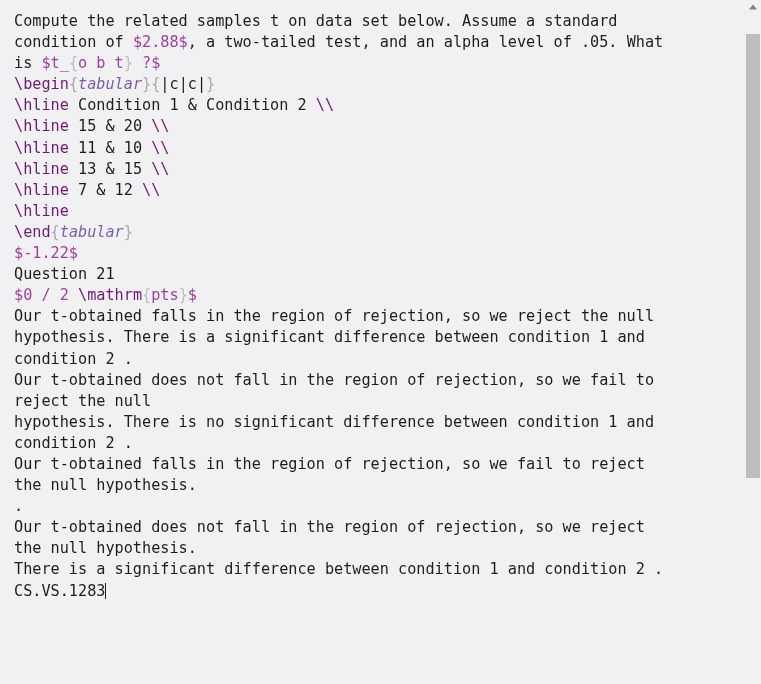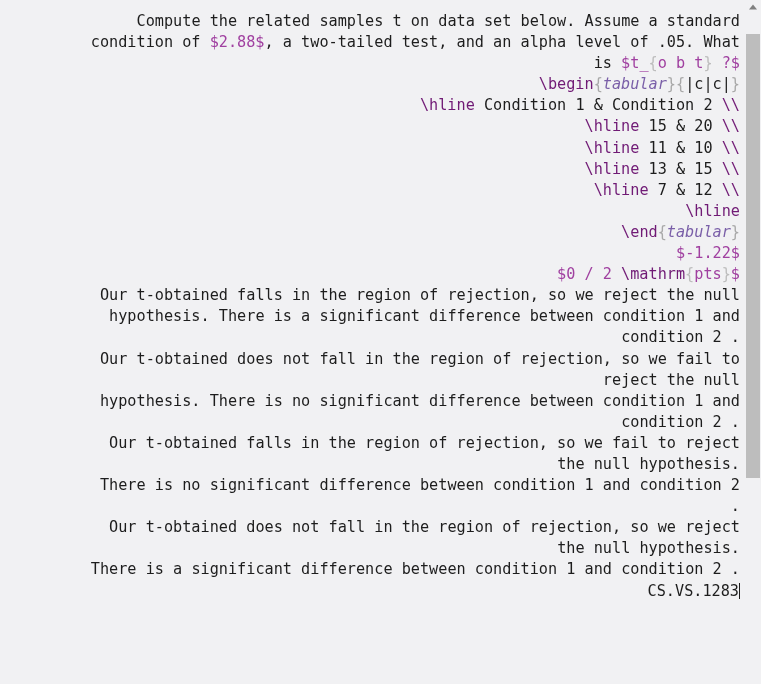--- a/index.html
+++ b/index.html
@@ -14,21 +14,20 @@
     font-family: "DejaVu Sans Mono", "Liberation Mono", monospace;
     overflow: hidden;
   }
 
   #editor-root {
     position: relative;
     width: 761px;
     height: 684px;
     background: #f1f1f3;
     box-sizing: border-box;
-    text-align: right;
   }
 
   
   #code-surface {
     position: absolute;
     left: 0;
     top: 0;
     width: 740px;
     height: 684px;
     box-sizing: border-box;
@@ -112,31 +111,31 @@
       <div class="code-line"><span class="tok-plain">is </span><span class="tok-math">$t_</span><span class="tok-mathbr">{</span><span class="tok-math">o b t</span><span class="tok-mathbr">}</span><span class="tok-math"> ?$</span></div>
       <div class="code-line"><span class="tok-cmd">\begin</span><span class="tok-brace">{</span><span class="tok-arg">tabular</span><span class="tok-brace">}</span><span class="tok-brace">{</span><span class="tok-plain">|c|c|</span><span class="tok-brace">}</span></div>
       <div class="code-line"><span class="tok-cmd">\hline</span><span class="tok-plain"> Condition 1 &amp; Condition 2 </span><span class="tok-cmd">\\</span></div>
       <div class="code-line"><span class="tok-cmd">\hline</span><span class="tok-plain"> 15 &amp; 20 </span><span class="tok-cmd">\\</span></div>
       <div class="code-line"><span class="tok-cmd">\hline</span><span class="tok-plain"> 11 &amp; 10 </span><span class="tok-cmd">\\</span></div>
       <div class="code-line"><span class="tok-cmd">\hline</span><span class="tok-plain"> 13 &amp; 15 </span><span class="tok-cmd">\\</span></div>
       <div class="code-line"><span class="tok-cmd">\hline</span><span class="tok-plain"> 7 &amp; 12 </span><span class="tok-cmd">\\</span></div>
       <div class="code-line"><span class="tok-cmd">\hline</span></div>
       <div class="code-line"><span class="tok-cmd">\end</span><span class="tok-brace">{</span><span class="tok-arg">tabular</span><span class="tok-brace">}</span></div>
       <div class="code-line"><span class="tok-math">$-1.22$</span></div>
+      <div class="code-line"><span class="tok-plain">Question 21</span></div>
       <div class="code-line"><span class="tok-math">$0 / 2 </span><span class="tok-cmd">\mathrm</span><span class="tok-mathbr">{</span><span class="tok-math">pts</span><span class="tok-mathbr">}</span><span class="tok-math">$</span></div>
       <div class="code-line"><span class="tok-plain">Our t-obtained falls in the region of rejection, so we reject the null</span></div>
       <div class="code-line"><span class="tok-plain">hypothesis. There is a significant difference between condition 1 and</span></div>
       <div class="code-line"><span class="tok-plain">condition 2 .</span></div>
       <div class="code-line"><span class="tok-plain">Our t-obtained does not fall in the region of rejection, so we fail to</span></div>
       <div class="code-line"><span class="tok-plain">reject the null</span></div>
       <div class="code-line"><span class="tok-plain">hypothesis. There is no significant difference between condition 1 and</span></div>
       <div class="code-line"><span class="tok-plain">condition 2 .</span></div>
       <div class="code-line"><span class="tok-plain">Our t-obtained falls in the region of rejection, so we fail to reject</span></div>
       <div class="code-line"><span class="tok-plain">the null hypothesis.</span></div>
-      <div class="code-line"><span class="tok-plain">There is no significant difference between condition 1 and condition 2</span></div>
       <div class="code-line"><span class="tok-plain">.</span></div>
       <div class="code-line"><span class="tok-plain">Our t-obtained does not fall in the region of rejection, so we reject</span></div>
       <div class="code-line"><span class="tok-plain">the null hypothesis.</span></div>
       <div class="code-line"><span class="tok-plain">There is a significant difference between condition 1 and condition 2 .</span></div>
       <div class="code-line"><span class="tok-plain">CS.VS.1283</span><span class="caret"></span></div>
     </div>
 
   <div id="scrollbar-vertical">
     <div id="scrollbar-up-button">
       <span>

